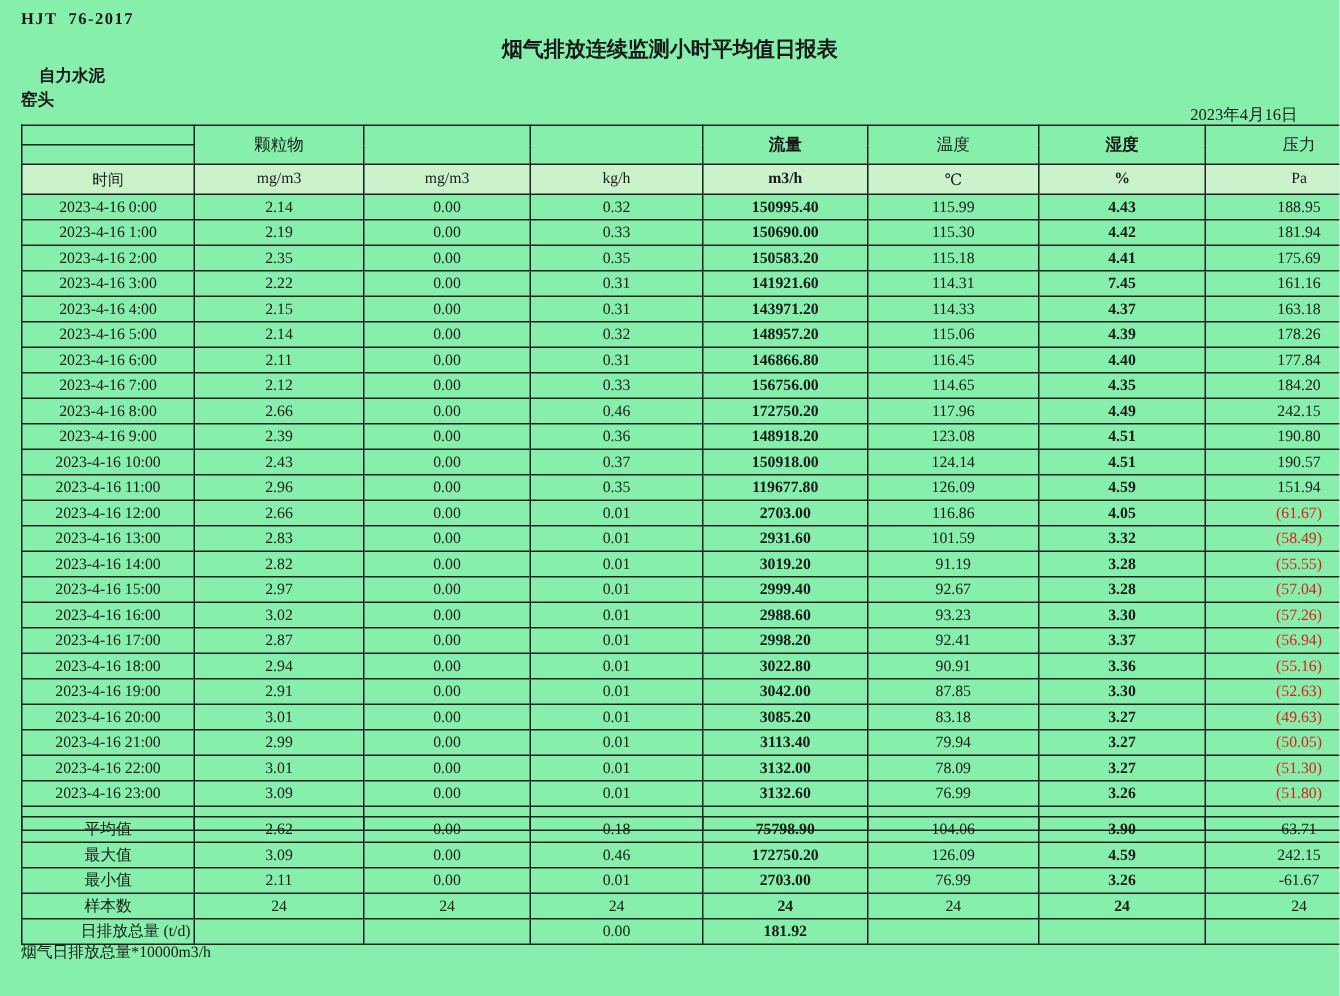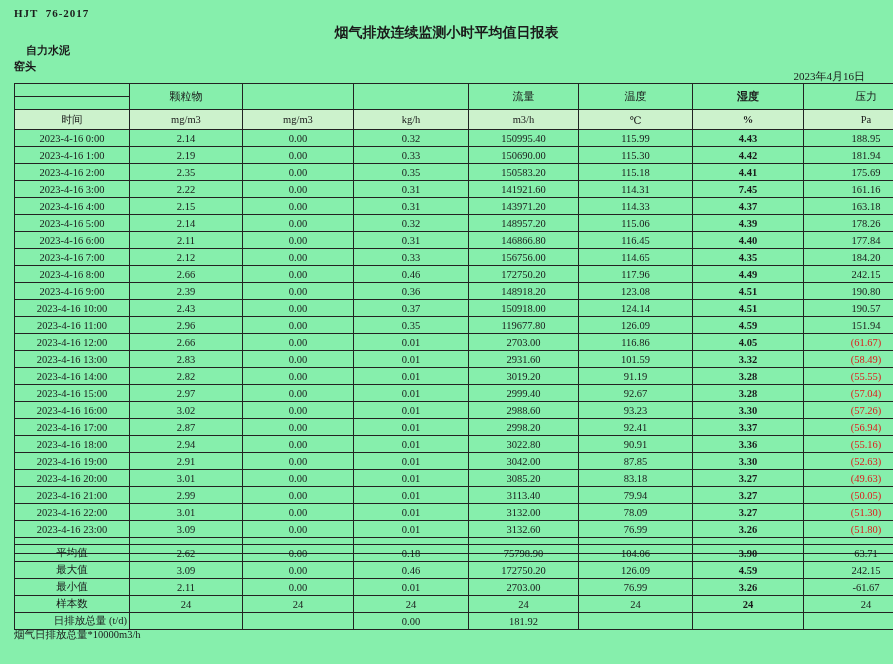--- a/index.html
+++ b/index.html
@@ -31,21 +31,21 @@
   }
   #main-table{position:absolute;top:83px;left:0;}
   #summary-table{position:absolute;top:544px;left:0;}
   td{
     border:1px solid var(--border-color,#222);
     text-align:center;vertical-align:middle;
     padding:0 2px;height:16px;
     overflow:hidden;white-space:nowrap;
   }
   .c0{width:110px;}.c1{width:108px;}.c2{width:106px;}.c3{width:110px;}
-  .c4{width:105px;}.c5{width:109px;}.c6{width:106px;font-weight:bold;}.c7{width:120px;}
+  .c4{width:105px;font-weight:bold;}.c5{width:109px;}.c6{width:106px;font-weight:bold;}.c7{width:120px;}
   tr.hsub td{height:12px;}
   tr.units td{
     height:19px;
     background:var(--accent-green,#ccf2cc);
   }
   td.gh{font-size:11px;}
   td.neg{color:var(--negative-red,#e01b1b);}
   tr.blank-row td{height:15px;}
   td.tl{text-align:right;padding-left:6px;}
 

